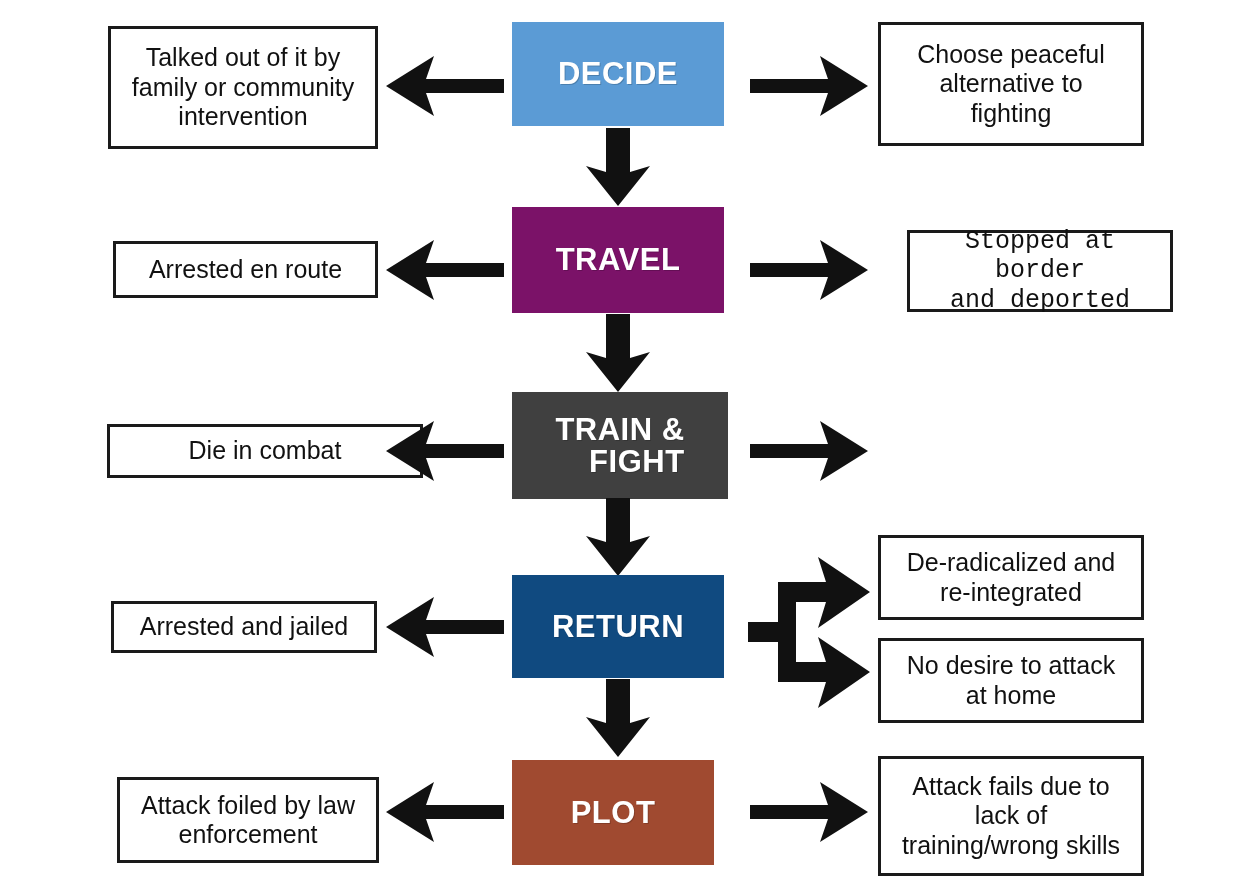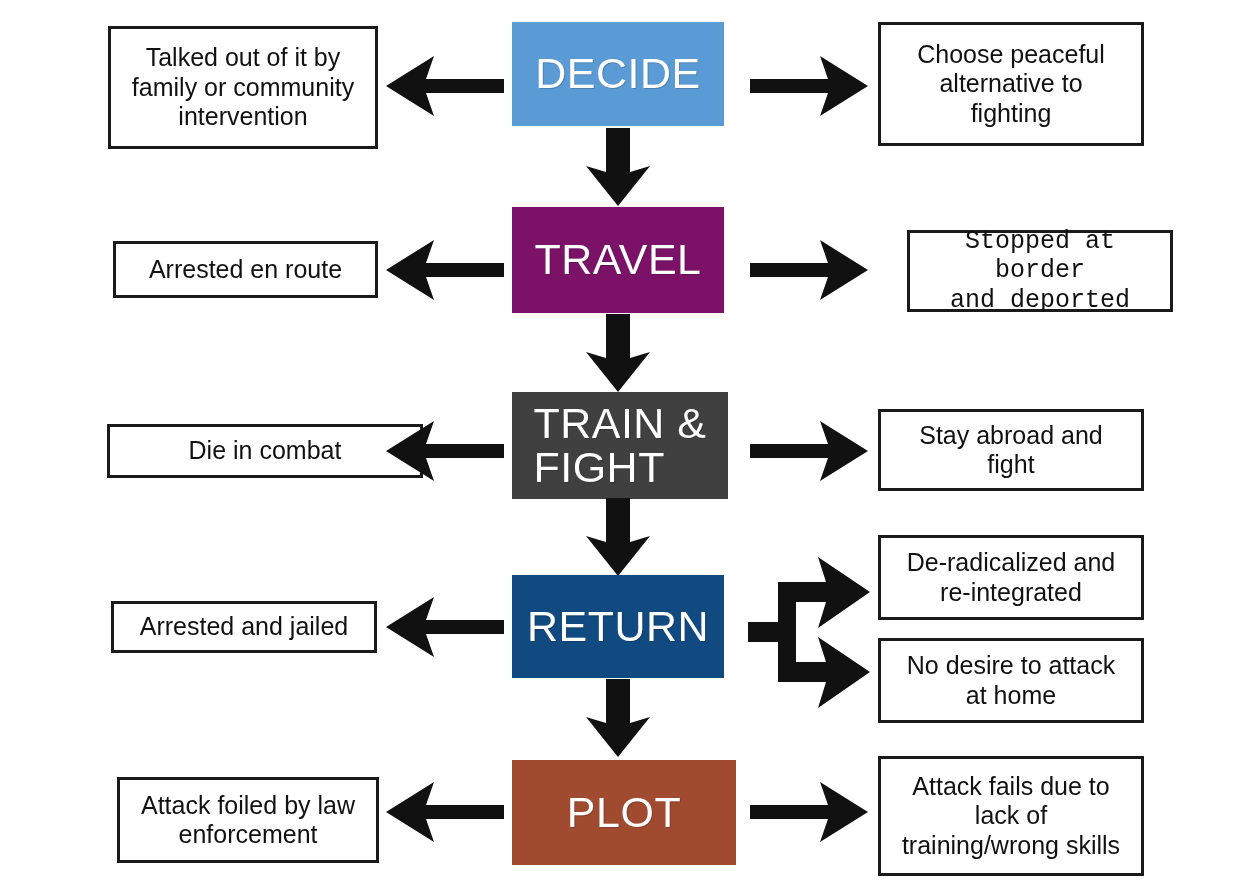--- a/index.html
+++ b/index.html
@@ -17,24 +17,24 @@
     background: #ffffff;
     overflow: hidden;
   }
 
   
   .stage-box {
     position: absolute;
     display: flex;
     align-items: center;
     justify-content: center;
-    text-align: left;
+    text-align: right;
     color: #ffffff;
-    font-weight: normal;
-    font-size: 43px;
+    font-weight: bold;
+    font-size: 31px;
     letter-spacing: 0.5px;
     line-height: 1.02;
     text-shadow: 1px 1px 0 rgba(0,0,0,0.18);
     box-sizing: border-box;
   }
   .stage-box span { display: block; white-space: pre-line; }
 
   
   .outcome-box {
     position: absolute;
@@ -139,24 +139,20 @@
     <span>TRAIN  &amp;
 FIGHT</span>
   </div>
 
   <div class="arrow" style="left:750px; top:420px; width:118px; height:62px;">
     <svg viewBox="0 0 118 62" width="118" height="62" aria-hidden="true">
       <path fill="#111111" d="M118,31 L70,1 L78,24 L0,24 L0,38 L78,38 L70,61 Z"></path>
     </svg>
   </div>
 
-  <div class="outcome-box" style="left:878px; top:409px; width:266px; height:82px;">
-    <span>Stay abroad and
-fight</span>
-  </div>
 
   <div class="arrow" style="left:585px; top:498px; width:66px; height:78px;">
     <svg viewBox="0 0 66 78" width="66" height="78" aria-hidden="true">
       <path fill="#111111" d="M21,0 L45,0 L45,44 L65,38 L33,78 L1,38 L21,44 Z"></path>
     </svg>
   </div>
 
   <div class="outcome-box" style="left:111px; top:601px; width:266px; height:52px;">
     <span>Arrested and jailed</span>
   </div>
@@ -199,21 +195,21 @@
     <span>Attack foiled by law
 enforcement</span>
   </div>
 
   <div class="arrow" style="left:386px; top:781px; width:118px; height:62px;">
     <svg viewBox="0 0 118 62" width="118" height="62" aria-hidden="true">
       <path fill="#111111" d="M0,31 L48,1 L40,24 L118,24 L118,38 L40,38 L48,61 Z"></path>
     </svg>
   </div>
 
-  <div class="stage-box" style="left:512px; top:760px; width:224px; height:105px; background:#a04a30;">
+  <div class="stage-box" style="left:512px; top:760px; width:202px; height:105px; background:#a04a30;">
     <span>PLOT</span>
   </div>
 
   <div class="arrow" style="left:750px; top:781px; width:118px; height:62px;">
     <svg viewBox="0 0 118 62" width="118" height="62" aria-hidden="true">
       <path fill="#111111" d="M118,31 L70,1 L78,24 L0,24 L0,38 L78,38 L70,61 Z"></path>
     </svg>
   </div>
 
   <div class="outcome-box" style="left:878px; top:756px; width:266px; height:120px;">

